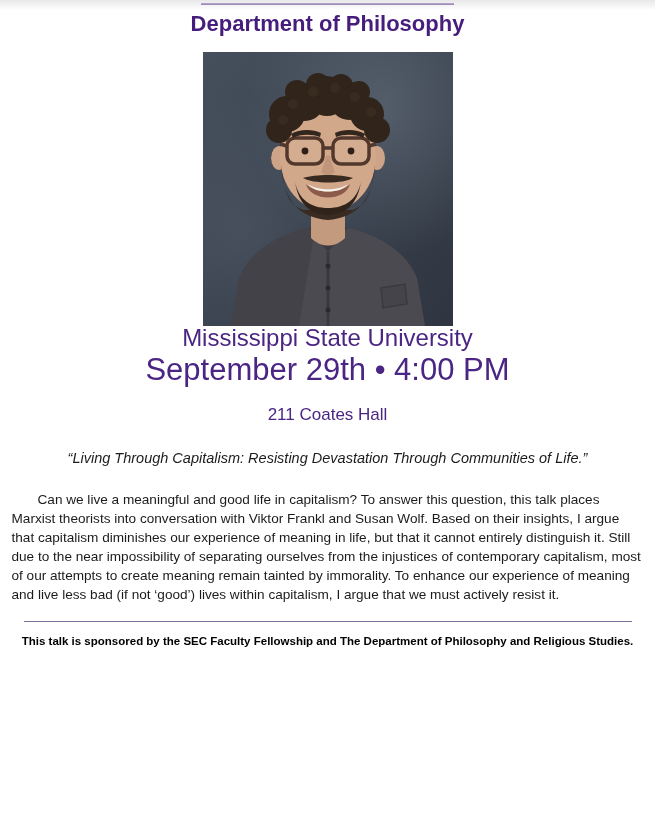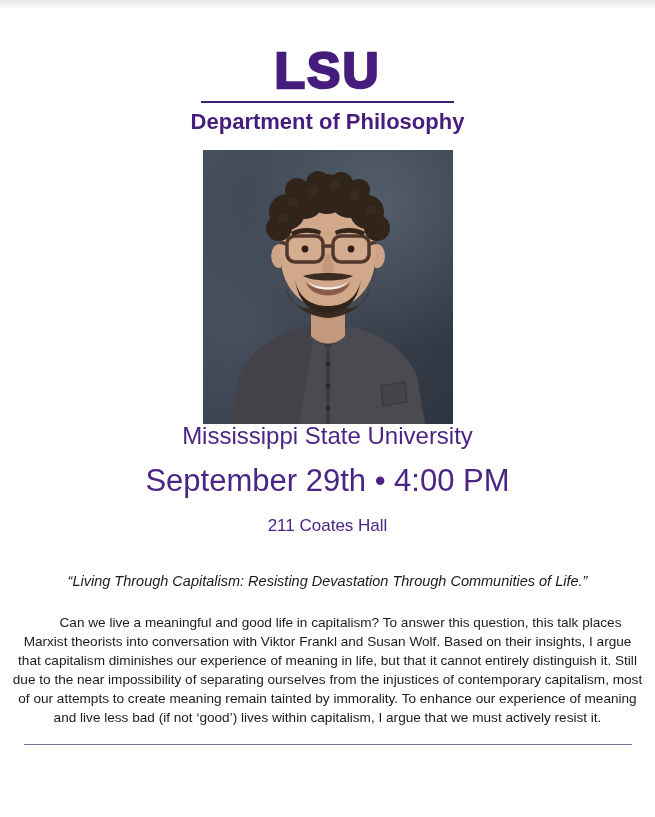--- a/index.html
+++ b/index.html
@@ -56,41 +56,41 @@
     margin-top:13px;
     font-size:27px;line-height:30px;
     color:var(--text-purple);
   }
   .speaker-affiliation{
     font-size:24px;line-height:21px;
     margin-top:1px;
     color:var(--text-purple);
   }
   .event-datetime{
-    margin-top:18px;
+    margin-top:5px;
     font-size:31px;line-height:34px;
     color:var(--text-purple);
   }
   .event-location{
     font-size:17px;line-height:20px;
     margin-top:18px;
     color:var(--text-purple);
   }
   .talk-title{
-    margin-top:36px;
+    margin-top:24px;
     font-size:14.5px;line-height:18px;
     font-style:italic;
     color:var(--body-text);
   }
   .talk-abstract{
     margin-top:23px;
     width:632px;
     font-size:13.6px;line-height:19px;
     color:var(--body-text);
-    text-align:center;
+    text-align:left;
     text-indent:26px;
   }
   .footer-rule{
     width:608px;height:0;
     border-top:1.5px solid var(--divider);
     margin-top:17px;
   }
   .footer-note{
     margin-top:13px;
     font-size:11.5px;line-height:13px;
@@ -98,21 +98,20 @@
     color:#000;
   }
 </style>
 </head>
 <body>
 
 <div class="top-shade"></div>
 
 <div class="flyer">
 
-  <div class="lsu-logo">LSU</div>
   <div class="logo-rule"></div>
 
   <div class="dept-name">
     <div>Department of Philosophy</div>
   </div>
 
   <div class="photo-frame">
     <svg width="250" height="274" viewBox="0 0 250 274" xmlns="http://www.w3.org/2000/svg">
       <defs>
         <linearGradient id="bgGrad" x1="0" y1="0" x2="1" y2="1">
@@ -208,14 +207,15 @@
   <div class="speaker-affiliation">Mississippi State University</div>
 
   <div class="event-datetime">September 29th • 4:00 PM</div>
   <div class="event-location">211 Coates Hall</div>
 
   <div class="talk-title">“Living Through Capitalism: Resisting Devastation Through Communities of Life.”</div>
 
   <p class="talk-abstract">Can we live a meaningful and good life in capitalism? To answer this question, this talk places Marxist theorists into conversation with Viktor Frankl and Susan Wolf. Based on their insights, I argue that capitalism diminishes our experience of meaning in life, but that it cannot entirely distinguish it. Still due to the near impossibility of separating ourselves from the injustices of contemporary capitalism, most of our attempts to create meaning remain tainted by immorality. To enhance our experience of meaning and live less bad (if not ‘good’) lives within capitalism, I argue that we must actively resist it.</p>
 
   <div class="footer-rule"></div>
+  <div class="footer-note">This talk is sponsored by the SEC Faculty Fellowship and The Department of Philosophy and Religious Studies.</div>
 
 </div>
 
 </body></html>

